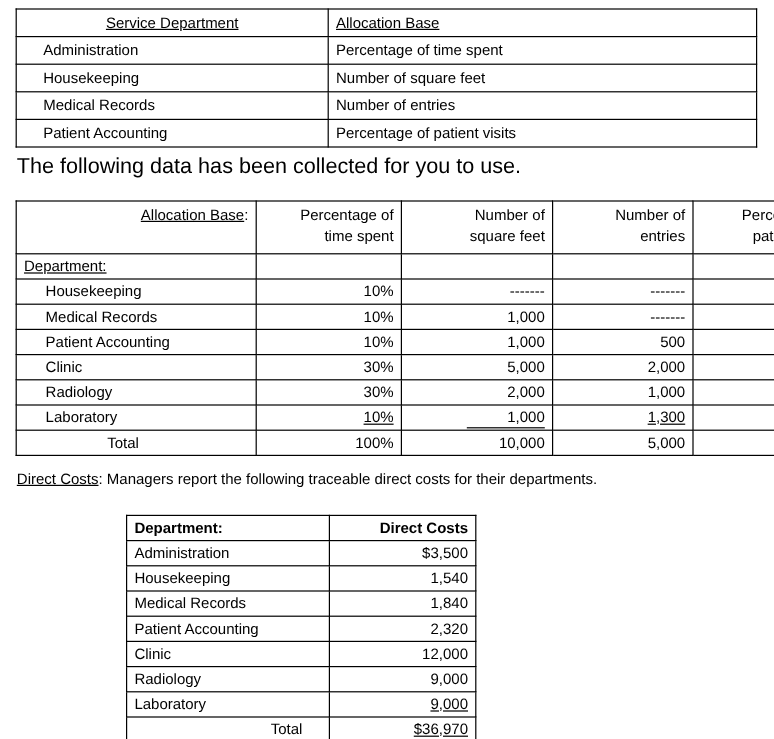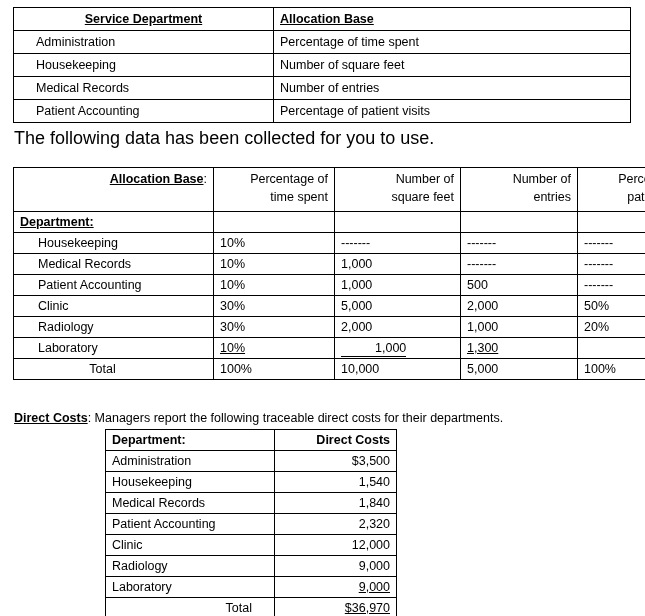--- a/index.html
+++ b/index.html
@@ -27,22 +27,22 @@
   table.doc-table td {
     border: 1px solid #000000;
     padding: 0 6px;
     height: 20px;
     line-height: 19px;
     vertical-align: middle;
     white-space: nowrap;
     overflow: hidden;
   }
   .b    { font-weight: bold; }
-  .bu   { font-weight: bold; text-decoration: underline; margin-top: 44px; }
-  .rgt  { text-align: left; }
+  .bu   { font-weight: normal; text-decoration: underline; margin-top: 44px; }
+  .rgt  { text-align: right; }
   .lft  { text-align: left; }
 
   
   #table-service {
     left: 13px;
     top: 7px;
     width: 591px;
   }
   #table-service td { height: 22px; line-height: 21px; }
   #table-service td.c1 { width: 247px; }
@@ -88,21 +88,21 @@
     display: inline-block;
     border-bottom: 1.5px solid #000;
     padding-left: 34px;
     line-height: 15px;
   }
 
   
   #direct-costs-line {
     position: absolute;
     left: 14px;
-    top: 409px;
+    top: 390px;
     font-size: 12.5px;
     line-height: 18px;
     white-space: nowrap;
   }
 
   
   #table-direct {
     left: 105px;
     top: 429px;
     width: 265px;

